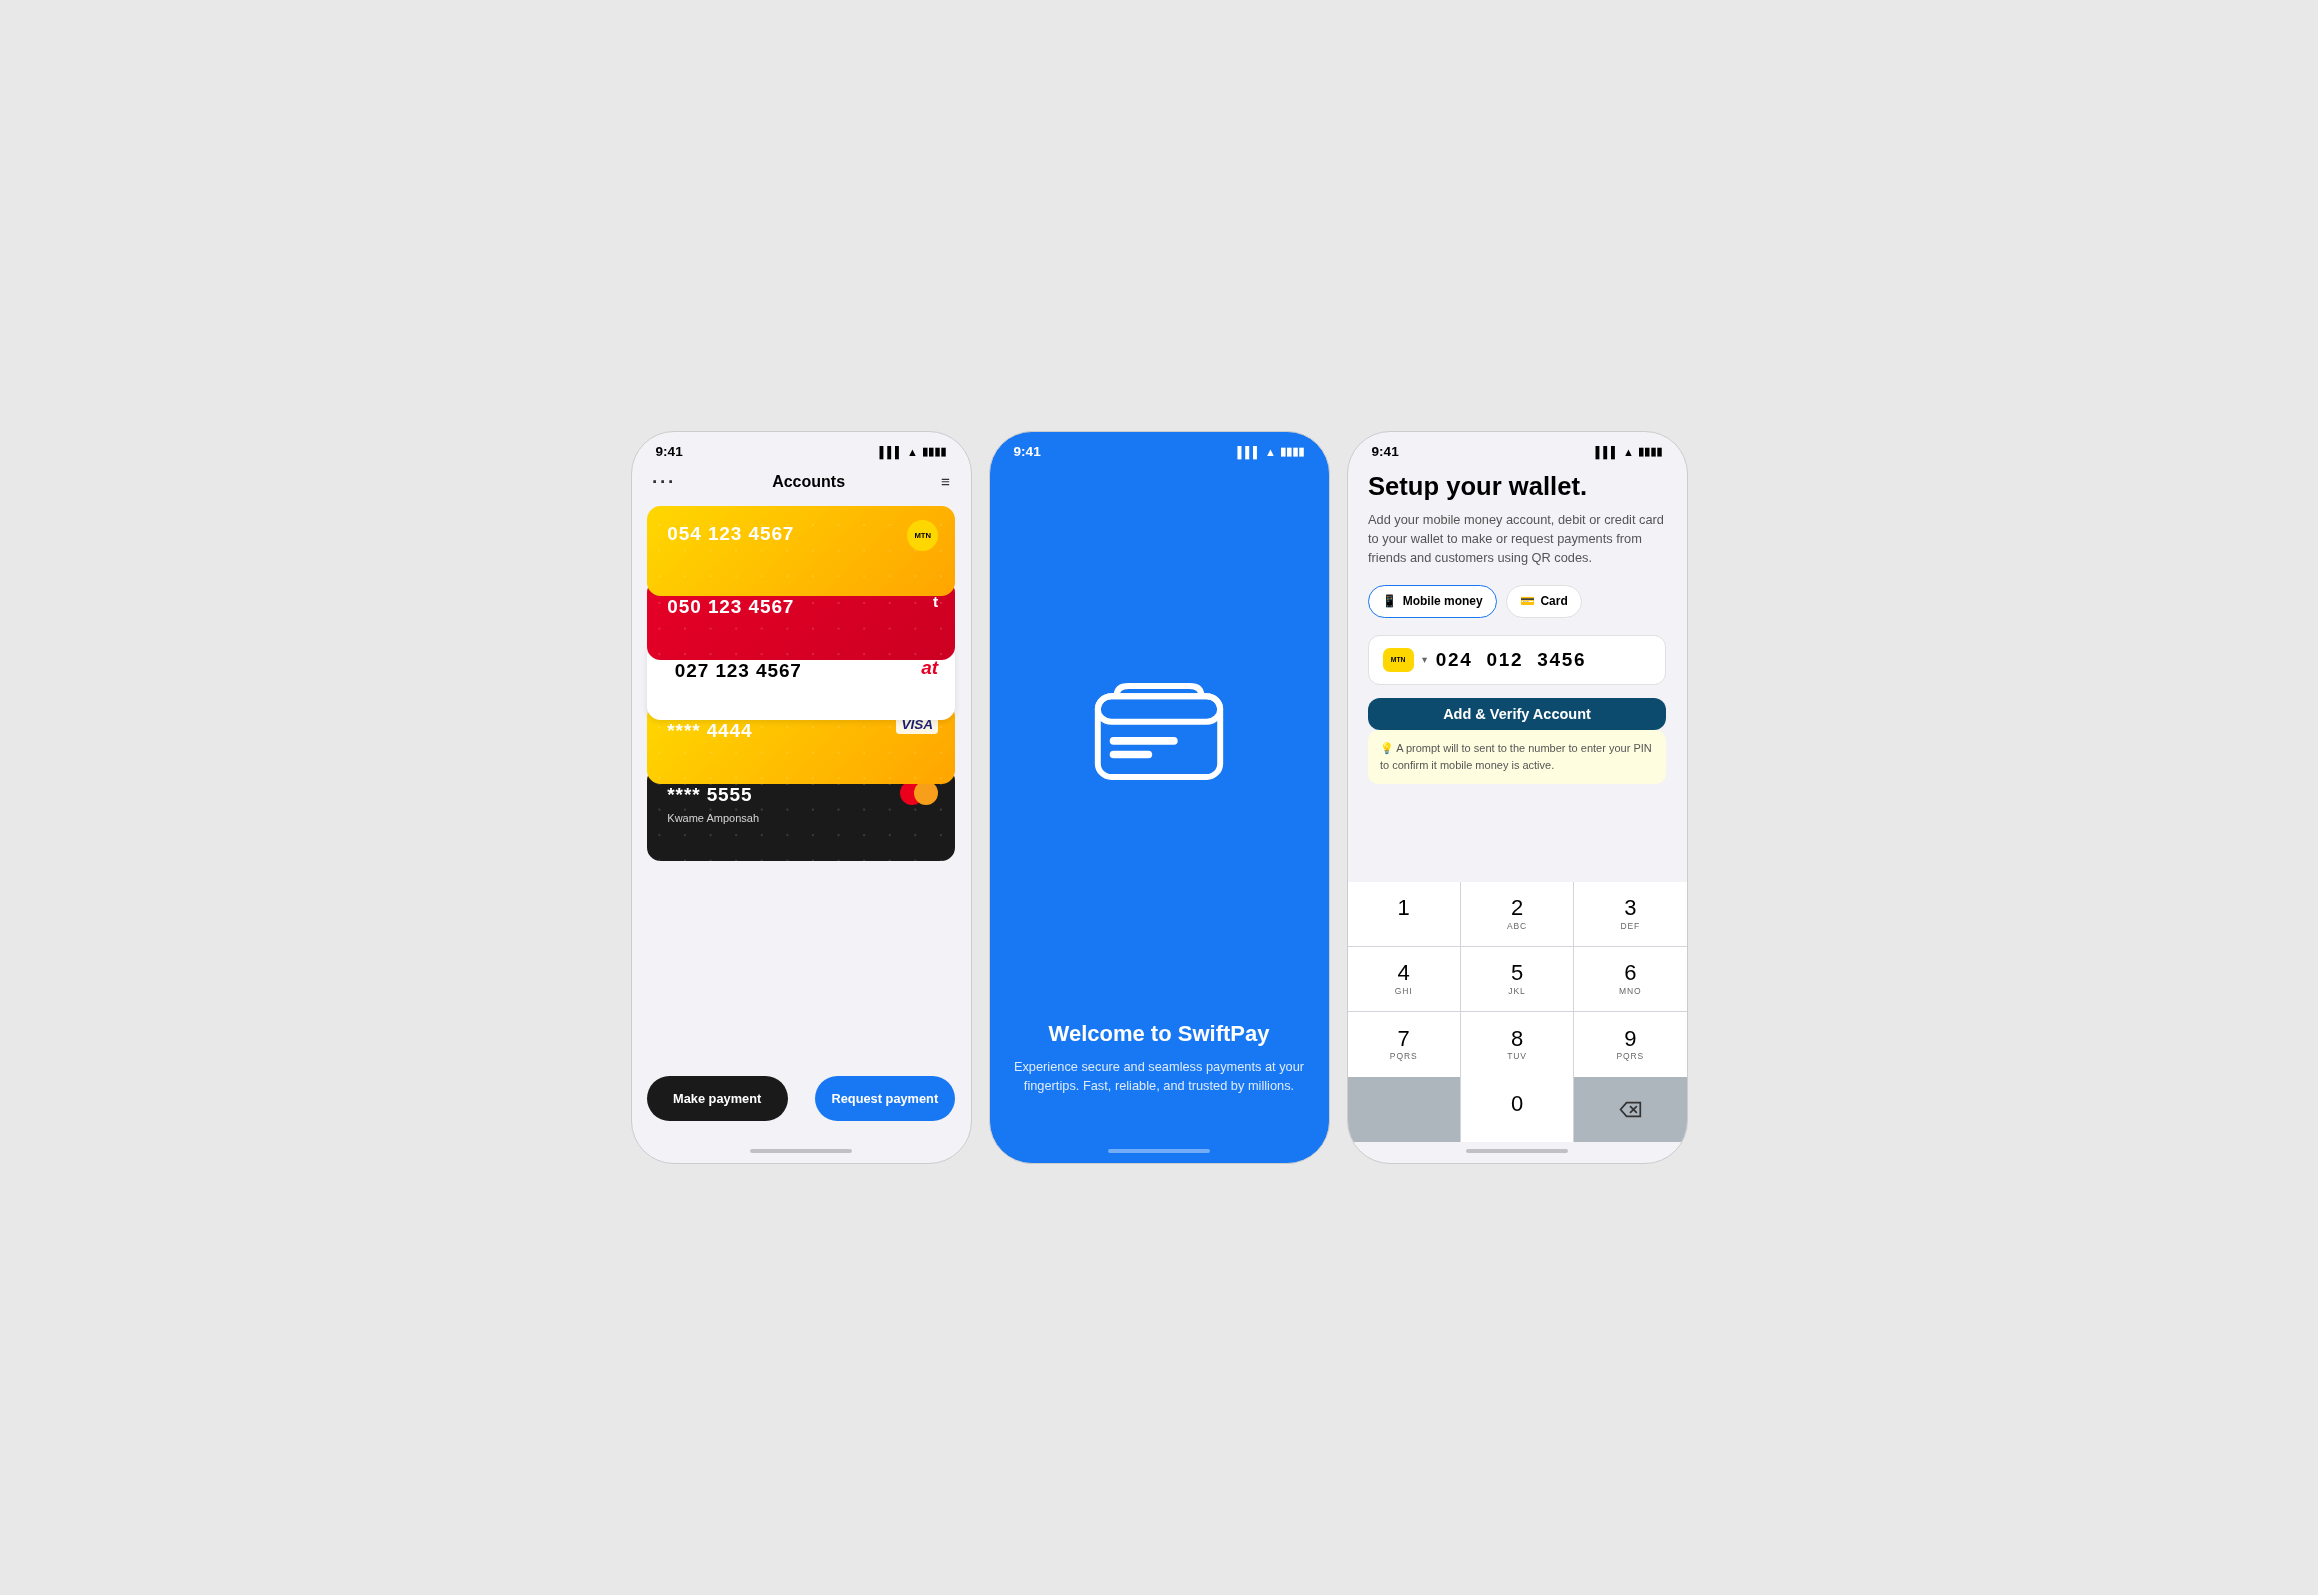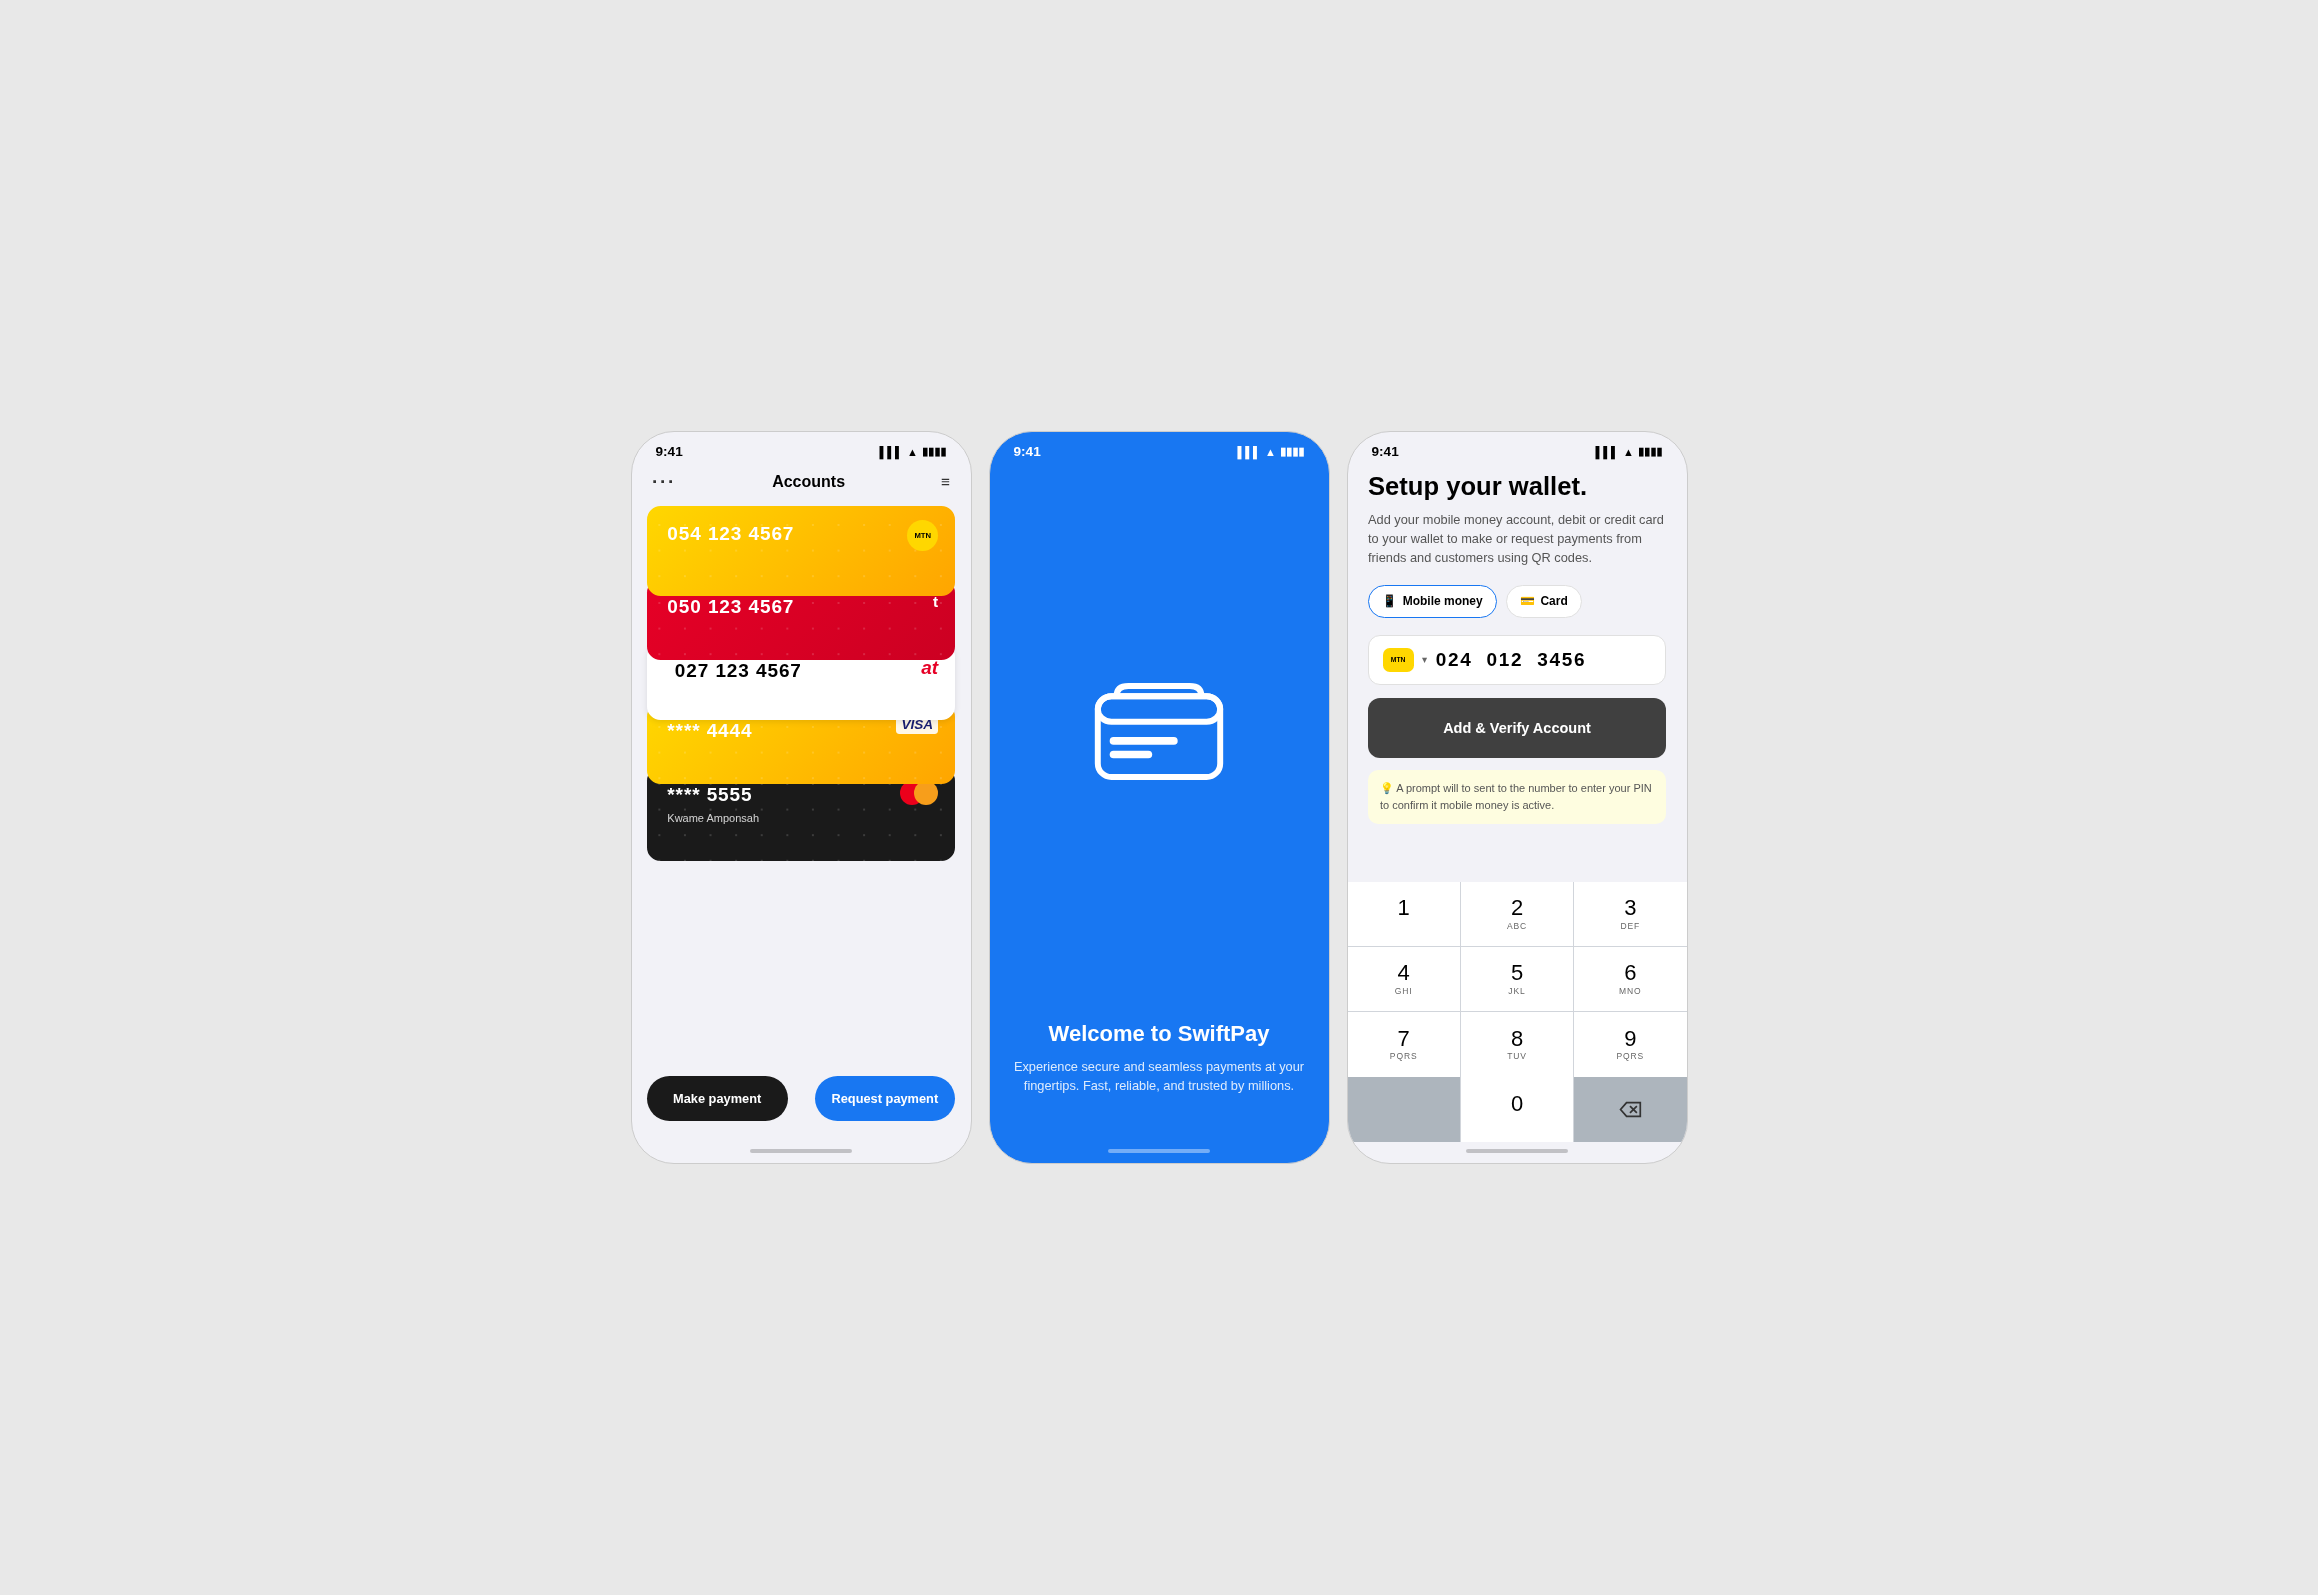--- a/index.html
+++ b/index.html
@@ -374,29 +374,28 @@
       font-size: 19px;
       font-weight: 600;
       color: #000;
       letter-spacing: 1.7px;
       border: none;
       outline: none;
       background: transparent;
     }
     .add-verify-btn {
       width: 100%;
-      background: #404040;
+      background: #0c4a6e;
       color: #fff;
       border: none;
       border-radius: 12px;
-      padding: 22px;
+      padding: 8px;
       font-size: 14.5px;
       font-weight: 600;
       cursor: pointer;
-      margin-bottom: 12px;
     }
     .info-box {
       background: #fefde0;
       border-radius: 10.2px;
       padding: 10.2px 12px;
       font-size: 11px;
       color: #555;
       line-height: 1.5;
       margin-bottom: 2px;
     }

